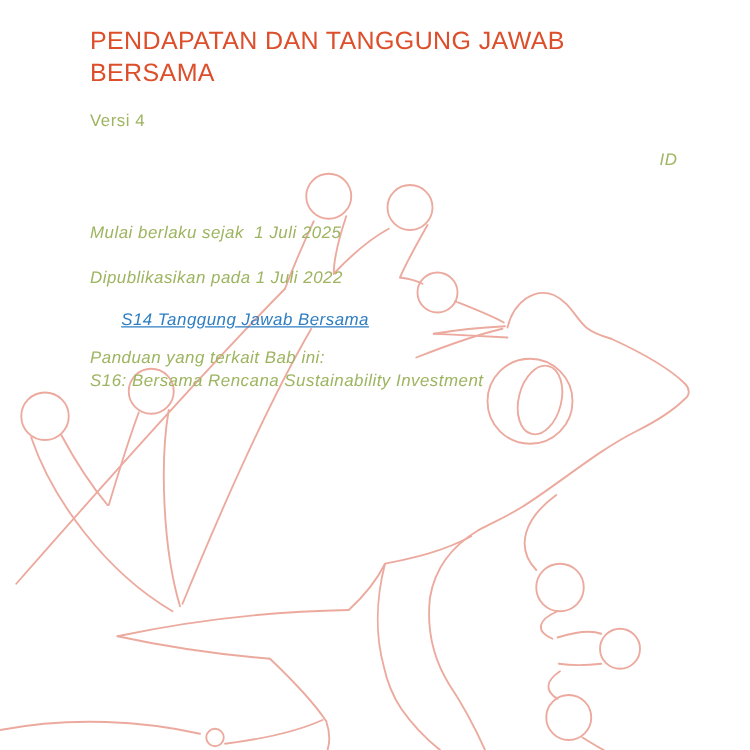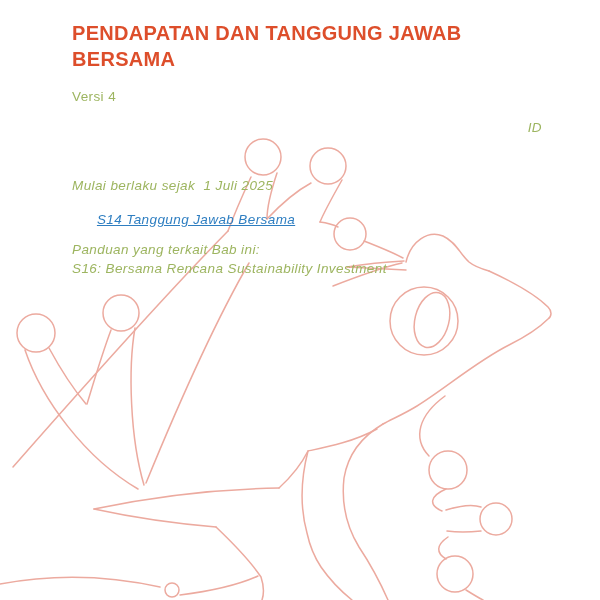--- a/index.html
+++ b/index.html
@@ -1,21 +1,21 @@
 <!DOCTYPE html>
 <html><head>
 <meta charset="utf-8">
 <style>
   html,body{margin:0;padding:0;background:#ffffff;}
   body{width:600px;height:600px;font-family:"Liberation Sans",sans-serif;}
   .page{position:relative;width:600px;height:600px;overflow:hidden;background:#ffffff;}
   .frog-art{position:absolute;left:0;top:0;width:600px;height:600px;}
   .frog-art path,.frog-art circle,.frog-art ellipse{fill:none;stroke:#ECAA9F;stroke-width:1.5;stroke-linecap:round;stroke-linejoin:round;}
   .content{position:absolute;left:72px;top:20px;width:470px;}
-  .doc-title{margin:0;width:420px;font-size:20px;line-height:26px;font-weight:bold;letter-spacing:0.3px;color:#DD4E2B;}
+  .doc-title{margin:0;width:420px;font-size:20px;line-height:26px;font-weight:normal;letter-spacing:0.3px;color:#DD4E2B;}
   .ln{margin:0;font-size:13.5px;line-height:15px;letter-spacing:0.4px;color:#9DB560;white-space:pre-wrap;}
   .it{font-style:italic;}
   .m-doc{margin-top:15px;}
   .m-versi{margin-top:17px;}
   .m-id{margin-top:16px;text-align:right;}
   .m-mulai{margin-top:43px;}
   .m-dipub{margin-top:21px;}
   .m-termasuk{margin-top:45px;}
   .m-s14{margin-top:4px;}
   .m-panduan{}
@@ -89,20 +89,21 @@
     </g>
   </svg>
 
   <div class="content">
     <h1 class="doc-title">PENDAPATAN DAN TANGGUNG JAWAB BERSAMA</h1>
 
     <p class="ln m-versi">Versi 4</p>
     <p class="ln m-id it">ID</p>
 
     <p class="ln m-mulai it">Mulai berlaku sejak  1 Juli 2025</p>
+    <p class="ln m-dipub it">Dipublikasikan pada 1 Juli 2022</p>
 
     <p class="ln m-s14">
       <a href="#" class="doc-link">S14 Tanggung Jawab Bersama</a>
     </p>
 
     <p class="ln m-panduan it">Panduan yang terkait Bab ini:</p>
     <p class="ln m-s16 it">S16: Bersama Rencana Sustainability Investment</p>
   </div>
 
 </div>

